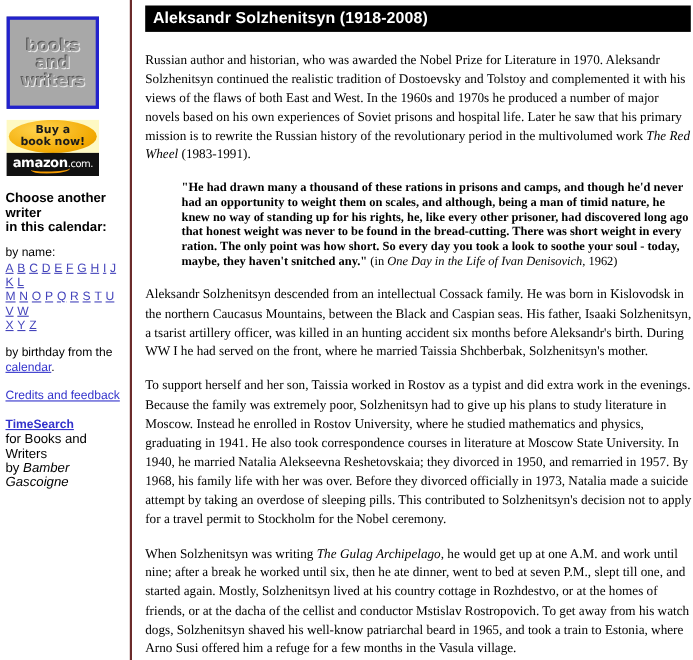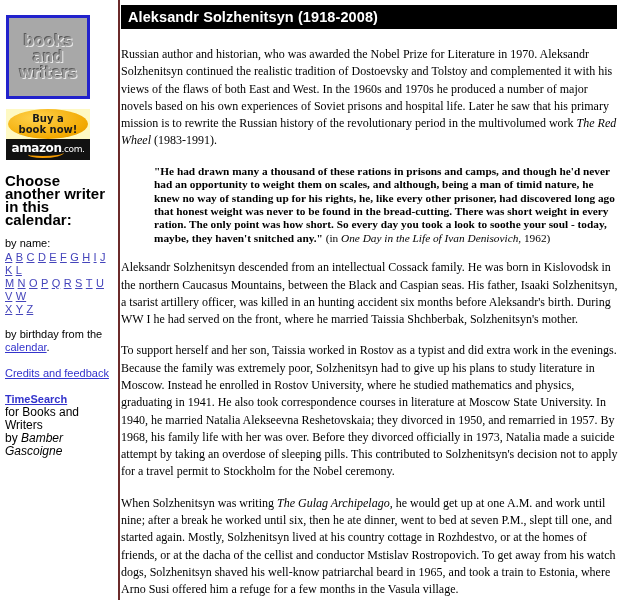--- a/index.html
+++ b/index.html
@@ -117,21 +117,21 @@
     left: 22px;
     bottom: 2px;
     width: 36px;
     height: 7px;
     border-bottom: 2px solid #f59b00;
     border-radius: 0 0 60% 40%;
   }
 
   .sb-heading {
     font-weight: bold;
-    font-size: 15px;
+    font-size: 12px;
     line-height: 13px;
     margin: 14px 0 0 0;
   }
   .sb-label {
     font-size: 11px;
     line-height: 13px;
     margin-top: 11px;
   }
   .alpha {
     margin-top: 1px;
@@ -167,21 +167,21 @@
   .sb-credit {
     font-size: 12px;
     line-height: 13px;
   }
   .sb-credit i { font-style: italic; }
 
   
   .main {
     flex: 1 1 auto;
     box-sizing: border-box;
-    padding: 5px 0 0 1px;
+    padding: 5px 0 0 12px;
     height: 600px;
     overflow: hidden;
   }
   .title-bar {
     background: #000000;
     color: #ffffff;
     font-family: "Liberation Sans", sans-serif;
     font-weight: bold;
     font-size: 14.5px;
     line-height: 24px;

